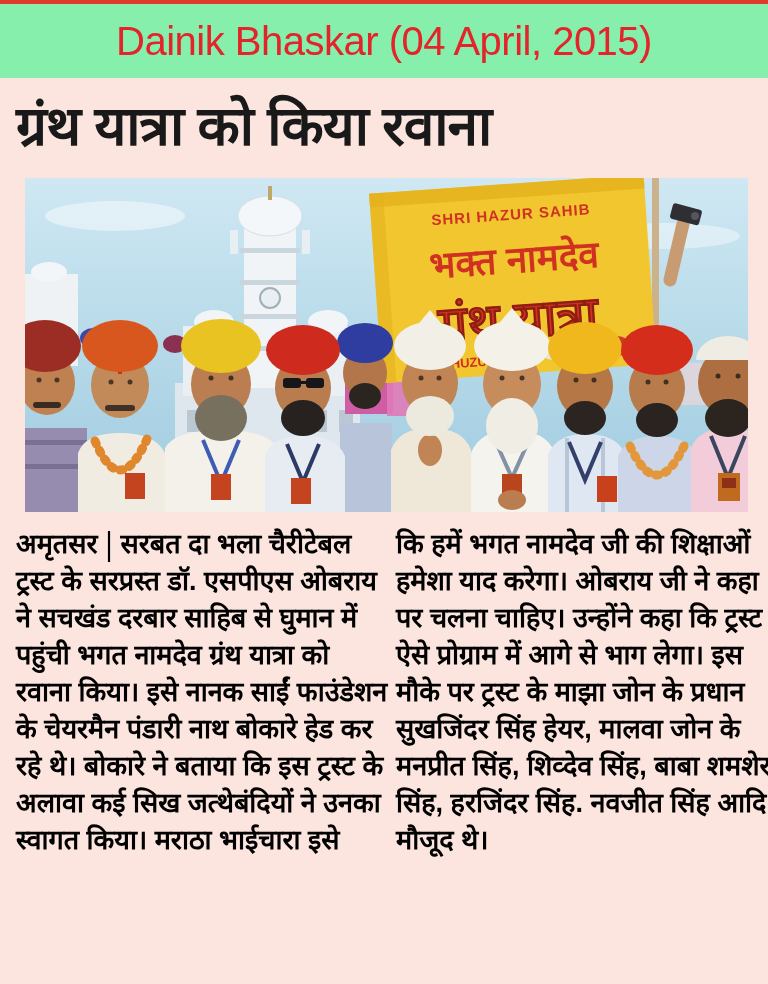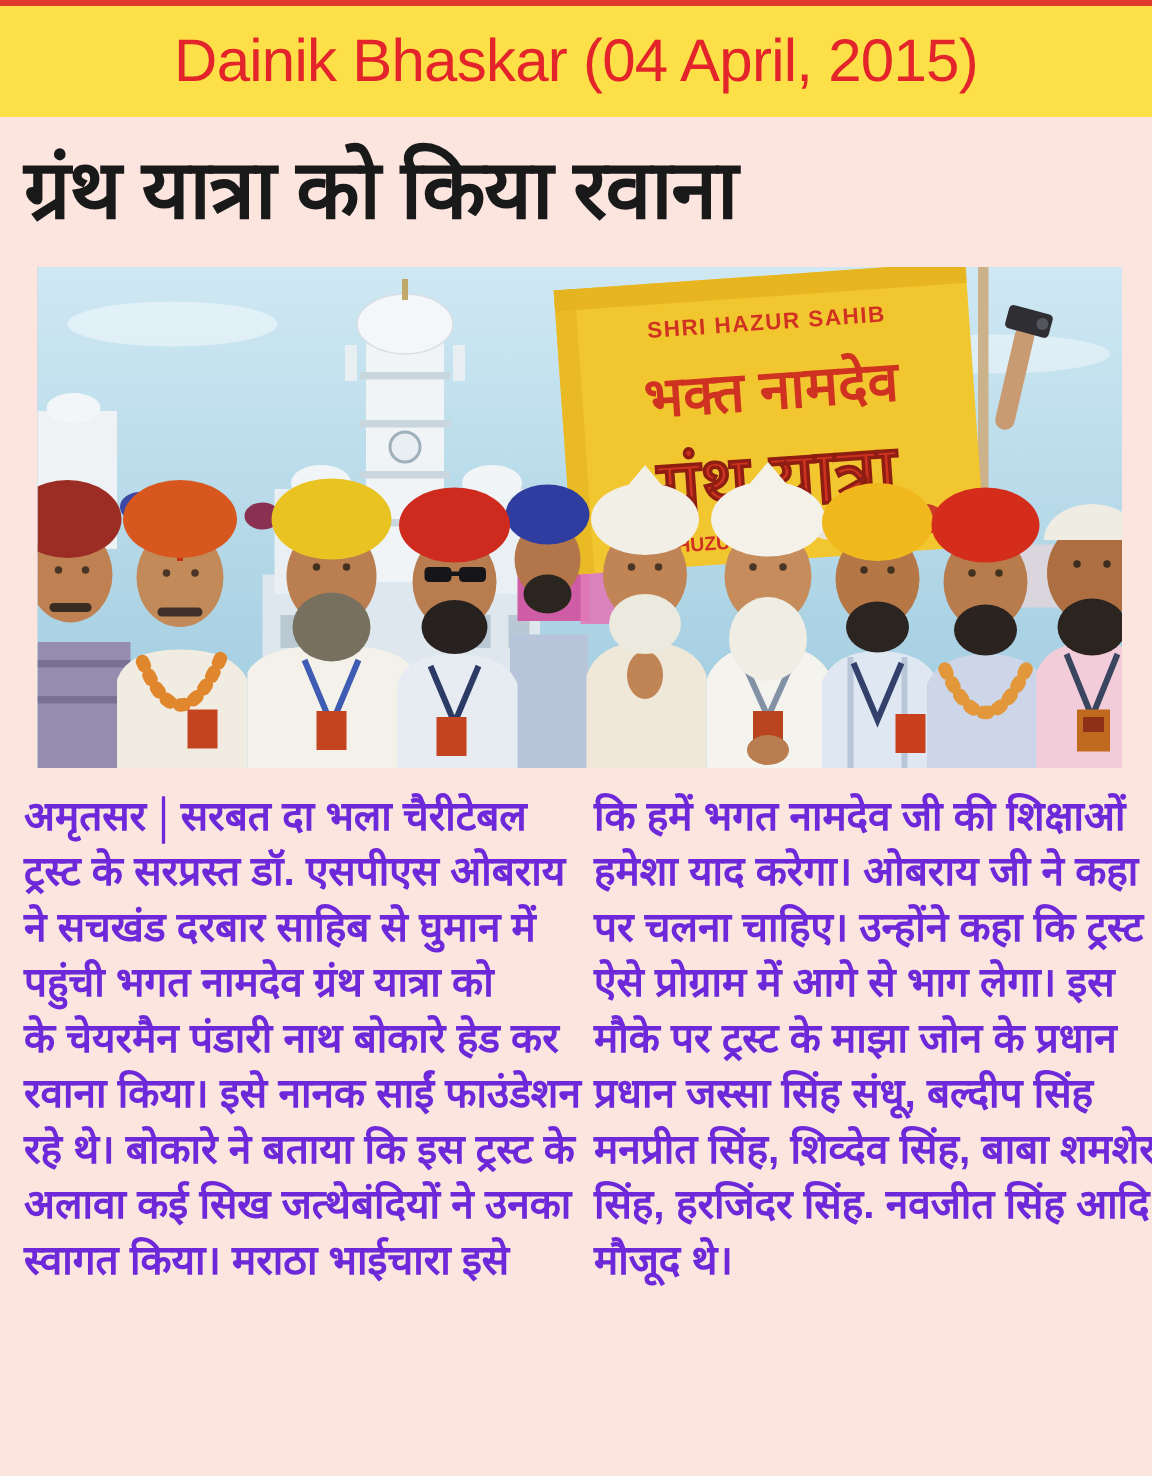--- a/index.html
+++ b/index.html
@@ -4,41 +4,41 @@
 <style>
   html,body{margin:0;padding:0;}
   body{
     width:768px;height:984px;overflow:hidden;
     background:#fbe5de;
     font-family:"Liberation Sans","DejaVu Sans",sans-serif;
   }
   .page{position:relative;width:768px;height:984px;}
   .top-line{height:4px;background:#e2392e;width:100%;}
   .masthead{
-    background:#fde047;height:74px;
+    background:#86efac;height:74px;
     display:flex;align-items:center;justify-content:center;
   }
   .masthead-text{
     color:#e3242b;font-size:40px;letter-spacing:-0.5px;
     white-space:nowrap;
   }
   .headline{
     margin:4px 14px 0 16px;
     color:#191919;font-weight:bold;
     font-size:55px;line-height:89px;letter-spacing:-1px;
   }
   .headline .hl-line{display:block;}
   .photo{
     margin:7px 20px 0 25px;width:723px;height:334px;
     background:#aed3e6;overflow:hidden;
   }
   .article{
     display:flex;gap:24px;
     padding:14px 12px 0 16px;
-    color:#6d28d9;font-size:27px;font-weight:600;
+    color:#000000;font-size:27px;font-weight:600;
   }
   .col{width:356px;}
   .col .line{line-height:37px;white-space:nowrap;}
   .dateline{font-weight:bold;}
   .sep-bar{display:inline-block;margin:0 8px;font-weight:400;transform:scaleY(1.25);}
   svg text{font-family:"Liberation Sans","DejaVu Sans",sans-serif;}
 </style>
 </head>
 <body>
 
@@ -246,36 +246,36 @@
   <div class="article">
 
     <div class="col">
       <div class="line">
         <span class="dateline">अमृतसर</span><span class="sep-bar">|</span><span>सरबत दा भला चैरीटेबल</span>
       </div>
       <div>
           <div class="line">ट्रस्ट के सरप्रस्त डॉ. एसपीएस ओबराय</div>
           <div class="line">ने सचखंड दरबार साहिब से घुमान में</div>
           <div class="line">पहुंची भगत  नामदेव ग्रंथ यात्रा को</div>
+          <div class="line">रवाना किया। इसे नानक साईं फाउंडेशन</div>
           <div class="line">के चेयरमैन पंडारी नाथ बोकारे हेड कर</div>
-          <div class="line">रवाना किया। इसे नानक साईं फाउंडेशन</div>
           <div class="line">रहे थे। बोकारे ने बताया कि इस ट्रस्ट के</div>
           <div class="line">अलावा कई सिख जत्थेबंदियों ने उनका</div>
           <div class="line">स्वागत किया। मराठा भाईचारा इसे</div>
         </div>
     </div>
 
     <div class="col">
       <div>
           <div class="line">कि हमें भगत नामदेव जी की शिक्षाओं</div>
           <div class="line">हमेशा याद करेगा। ओबराय जी ने कहा</div>
           <div class="line">पर चलना चाहिए। उन्होंने कहा कि ट्रस्ट</div>
           <div class="line">ऐसे प्रोग्राम में आगे से भाग लेगा। इस</div>
           <div class="line">मौके पर ट्रस्ट के माझा जोन के प्रधान</div>
-          <div class="line">प्रधान जस्सा सिंह संधू, बल्दीप  सिंह</div>
+          <div class="line">सुखजिंदर सिंह हेयर, मालवा जोन के</div>
           <div class="line">मनप्रीत सिंह, शिव्देव सिंह, बाबा शमशेर</div>
           <div class="line">सिंह, हरजिंदर सिंह. नवजीत सिंह आदि</div>
           <div class="line">मौजूद थे।</div>
         </div>
     </div>
 
   </div>
 
 </div>
 

